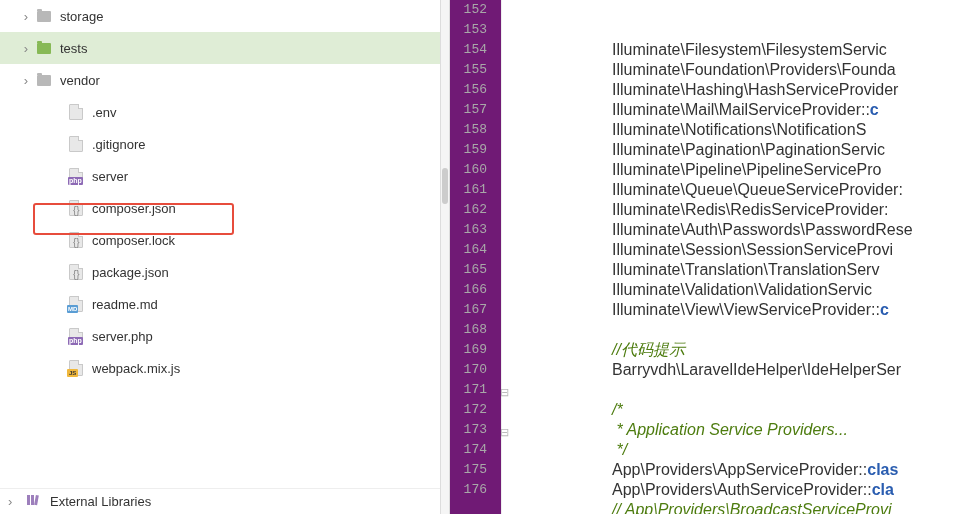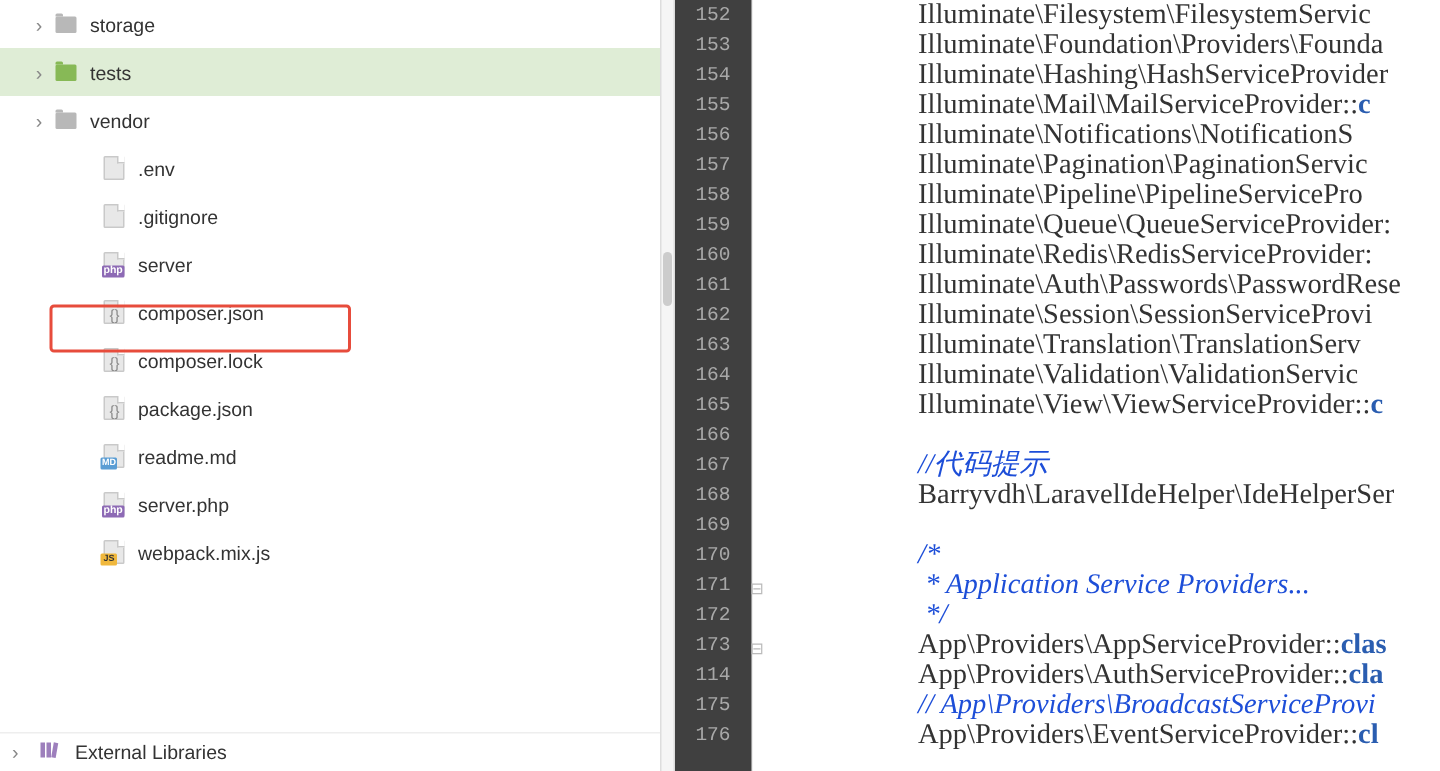--- a/index.html
+++ b/index.html
@@ -34,25 +34,25 @@
     .highlight-box { position: absolute; border: 2px solid #e74c3c; border-radius: 3px; left: 33px; top: 203px; width: 201px; height: 32px; pointer-events: none; }
 
     .external-libs { display: flex; align-items: center; height: 26px; padding-left: 8px; border-top: 1px solid #eee; position: absolute; bottom: 0; left: 0; width: 440px; background: #fff; }
     .external-libs .chevron { width: 12px; color: #888; margin-right: 6px; }
     .external-libs .icon { width: 16px; margin-right: 8px; }
     .lib-icon { color: #9d7fbc; font-size: 14px; }
 
     .divider { width: 10px; background: #f5f5f5; border-left: 1px solid #ddd; border-right: 1px solid #ddd; }
 
     .editor { flex: 1; display: flex; overflow: hidden; position: relative; }
-    .gutter { width: 52px; background: #404040; text-align: right; padding-right: 14px; color: #a8a8a8; font-family: "Consolas", "Courier New", monospace; font-size: 13px; line-height: 20px; border-right: 1px solid #eee; }
+    .gutter { width: 52px; background: #701a75; text-align: right; padding-right: 14px; color: #a8a8a8; font-family: "Consolas", "Courier New", monospace; font-size: 13px; line-height: 20px; border-right: 1px solid #eee; }
     .gutter-line { height: 20px; }
-    .code { flex: 1; background: #fff; font-family: Liberation Serif, serif; font-size: 19px; line-height: 20px; padding-left: 110px; color: #333; white-space: pre; overflow: hidden; }
+    .code { flex: 1; background: #fff; font-family: Liberation Sans, sans-serif; font-size: 16px; line-height: 20px; padding-left: 110px; color: #333; white-space: pre; overflow: hidden; margin-top: 40px; }
     .code-line { height: 20px; }
-    .c-comment { color: #1d4ed8; font-style: italic; }
+    .c-comment { color: #4d7c0f; font-style: italic; }
     .c-class { color: #2a5db0; font-weight: bold; }
     .scrollbar-track { position: absolute; left: 440px; top: 0; width: 10px; height: 100%; }
     .scrollbar-thumb { position: absolute; top: 168px; left: 2px; width: 6px; height: 36px; background: #ccc; border-radius: 3px; }
 
     .fold-mark { position: absolute; font-size: 11px; left: 500px; color: #bbb; }
   </style>
 </head>
 <body>
 
 <div class="container">
@@ -179,21 +179,21 @@
         <div class="gutter-line">164</div>
         <div class="gutter-line">165</div>
         <div class="gutter-line">166</div>
         <div class="gutter-line">167</div>
         <div class="gutter-line">168</div>
         <div class="gutter-line">169</div>
         <div class="gutter-line">170</div>
         <div class="gutter-line">171</div>
         <div class="gutter-line">172</div>
         <div class="gutter-line">173</div>
-        <div class="gutter-line">114</div>
+        <div class="gutter-line">174</div>
         <div class="gutter-line">175</div>
         <div class="gutter-line">176</div>
       </div>
     <div class="code" id="code"><div class="code-line"><span>Illuminate\Filesystem\FilesystemServic</span></div><div class="code-line"><span>Illuminate\Foundation\Providers\Founda</span></div><div class="code-line"><span>Illuminate\Hashing\HashServiceProvider</span></div><div class="code-line"><span>Illuminate\Mail\MailServiceProvider::</span><span class="c-class">c</span></div><div class="code-line"><span>Illuminate\Notifications\NotificationS</span></div><div class="code-line"><span>Illuminate\Pagination\PaginationServic</span></div><div class="code-line"><span>Illuminate\Pipeline\PipelineServicePro</span></div><div class="code-line"><span>Illuminate\Queue\QueueServiceProvider:</span></div><div class="code-line"><span>Illuminate\Redis\RedisServiceProvider:</span></div><div class="code-line"><span>Illuminate\Auth\Passwords\PasswordRese</span></div><div class="code-line"><span>Illuminate\Session\SessionServiceProvi</span></div><div class="code-line"><span>Illuminate\Translation\TranslationServ</span></div><div class="code-line"><span>Illuminate\Validation\ValidationServic</span></div><div class="code-line"><span>Illuminate\View\ViewServiceProvider::</span><span class="c-class">c</span></div><div class="code-line"><span></span></div><div class="code-line"><span class="c-comment">//代码提示</span></div><div class="code-line"><span>Barryvdh\LaravelIdeHelper\IdeHelperSer</span></div><div class="code-line"><span></span></div><div class="code-line"><span class="c-comment">/*</span></div><div class="code-line"><span class="c-comment"> * Application Service Providers...</span></div><div class="code-line"><span class="c-comment"> */</span></div><div class="code-line"><span>App\Providers\AppServiceProvider::</span><span class="c-class">clas</span></div><div class="code-line"><span>App\Providers\AuthServiceProvider::</span><span class="c-class">cla</span></div><div class="code-line"><span class="c-comment">// App\Providers\BroadcastServiceProvi</span></div><div class="code-line"><span>App\Providers\EventServiceProvider::</span><span class="c-class">cl</span></div></div>
   </div>
 </div>
 
 <div class="external-libs">
   <span class="chevron">›</span>
   <span class="icon lib-icon">

